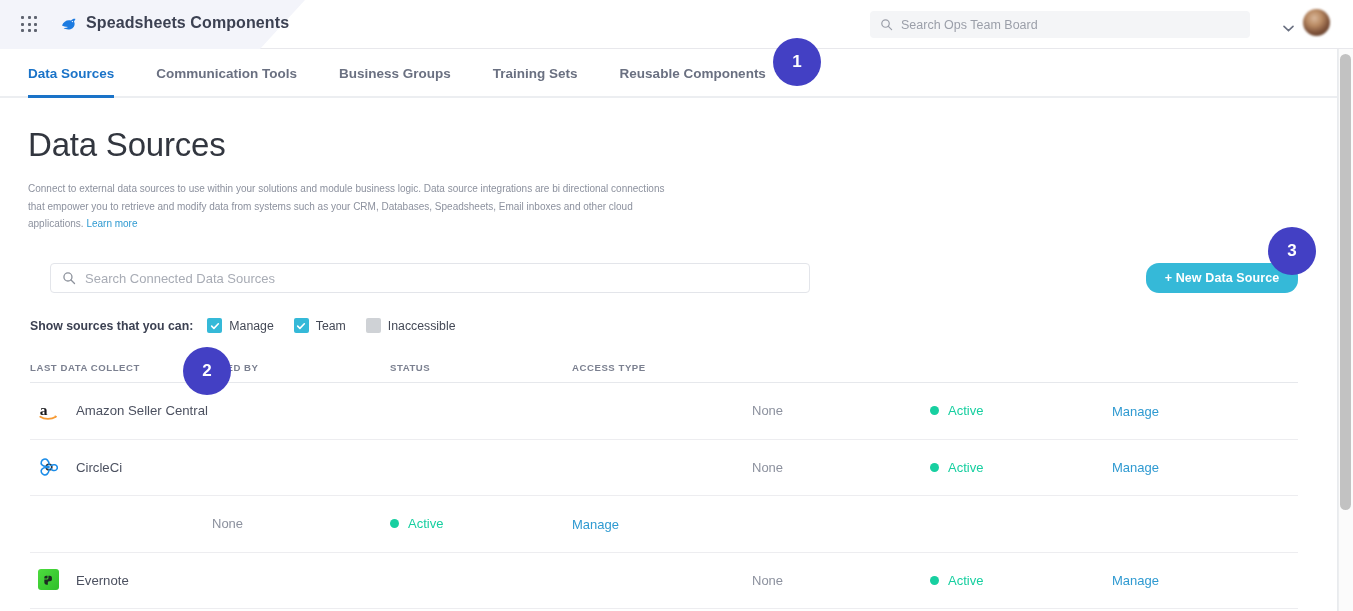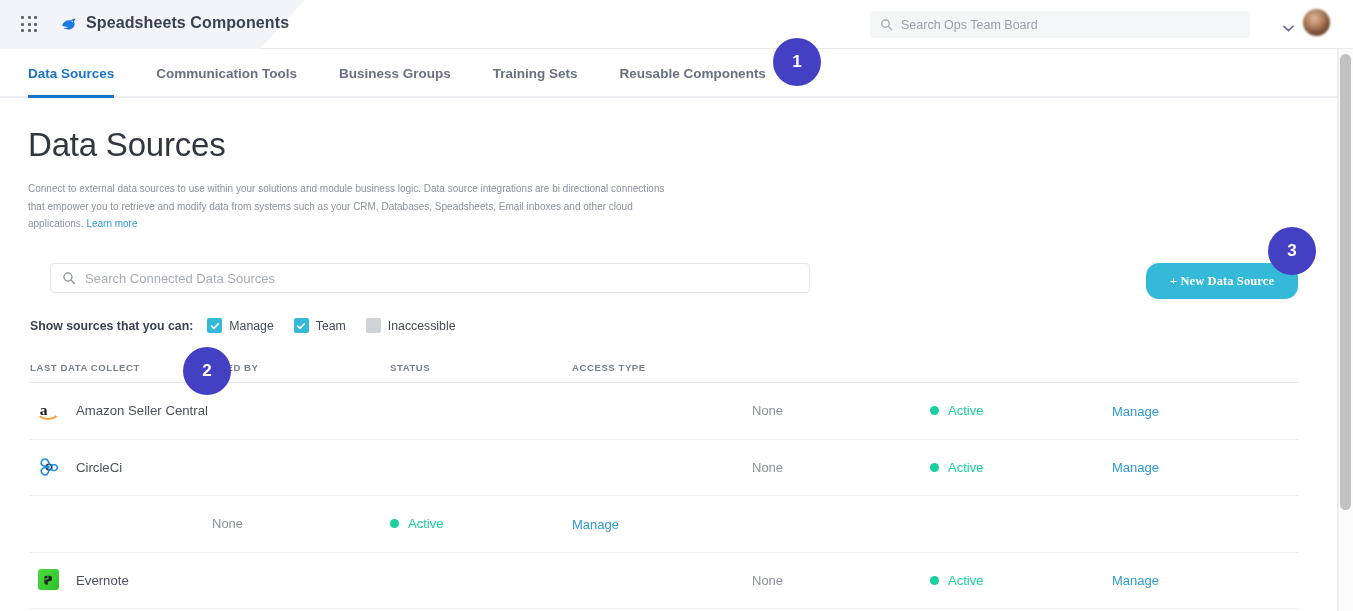--- a/index.html
+++ b/index.html
@@ -92,23 +92,23 @@
     display:flex; align-items:center;margin-left:20px;
   }
   .srch-box svg { margin-left:11px; }
   .srch-input {
     flex:1; border:0; outline:none; background:transparent; padding-left:9px;
     font-family:"Liberation Sans", sans-serif; font-size:13px; color:#4a4f5c;
   }
   .srch-input::placeholder { color:#a8acb5; }
 
   .newbtn {
-    position:absolute; left:1146px; top:165px; width:152px; height:36px;
+    position:absolute; left:1146px; top:165px; width:152px; height:30px;
     background:#35b9d8; border:0; border-radius:13px; color:#fff;
-    font-family:Liberation Serif, serif; font-size:12.5px; font-weight:700;
+    font-family:Liberation Sans, sans-serif; font-size:12.5px; font-weight:700;
     cursor:pointer; letter-spacing:.1px;
   }
 
   .filters {
     position:absolute; left:30px; top:217px; height:18px; display:flex; align-items:flex-end;
   }
   .filters-label { font-size:12.3px; color:#3c4152; font-weight:700; margin-right:14px; }
   .cb-item { display:flex; align-items:center; margin-right:20px; cursor:pointer; }
   .cb {
     width:15px; height:15px; border-radius:2px; background:#cfd2d6;

